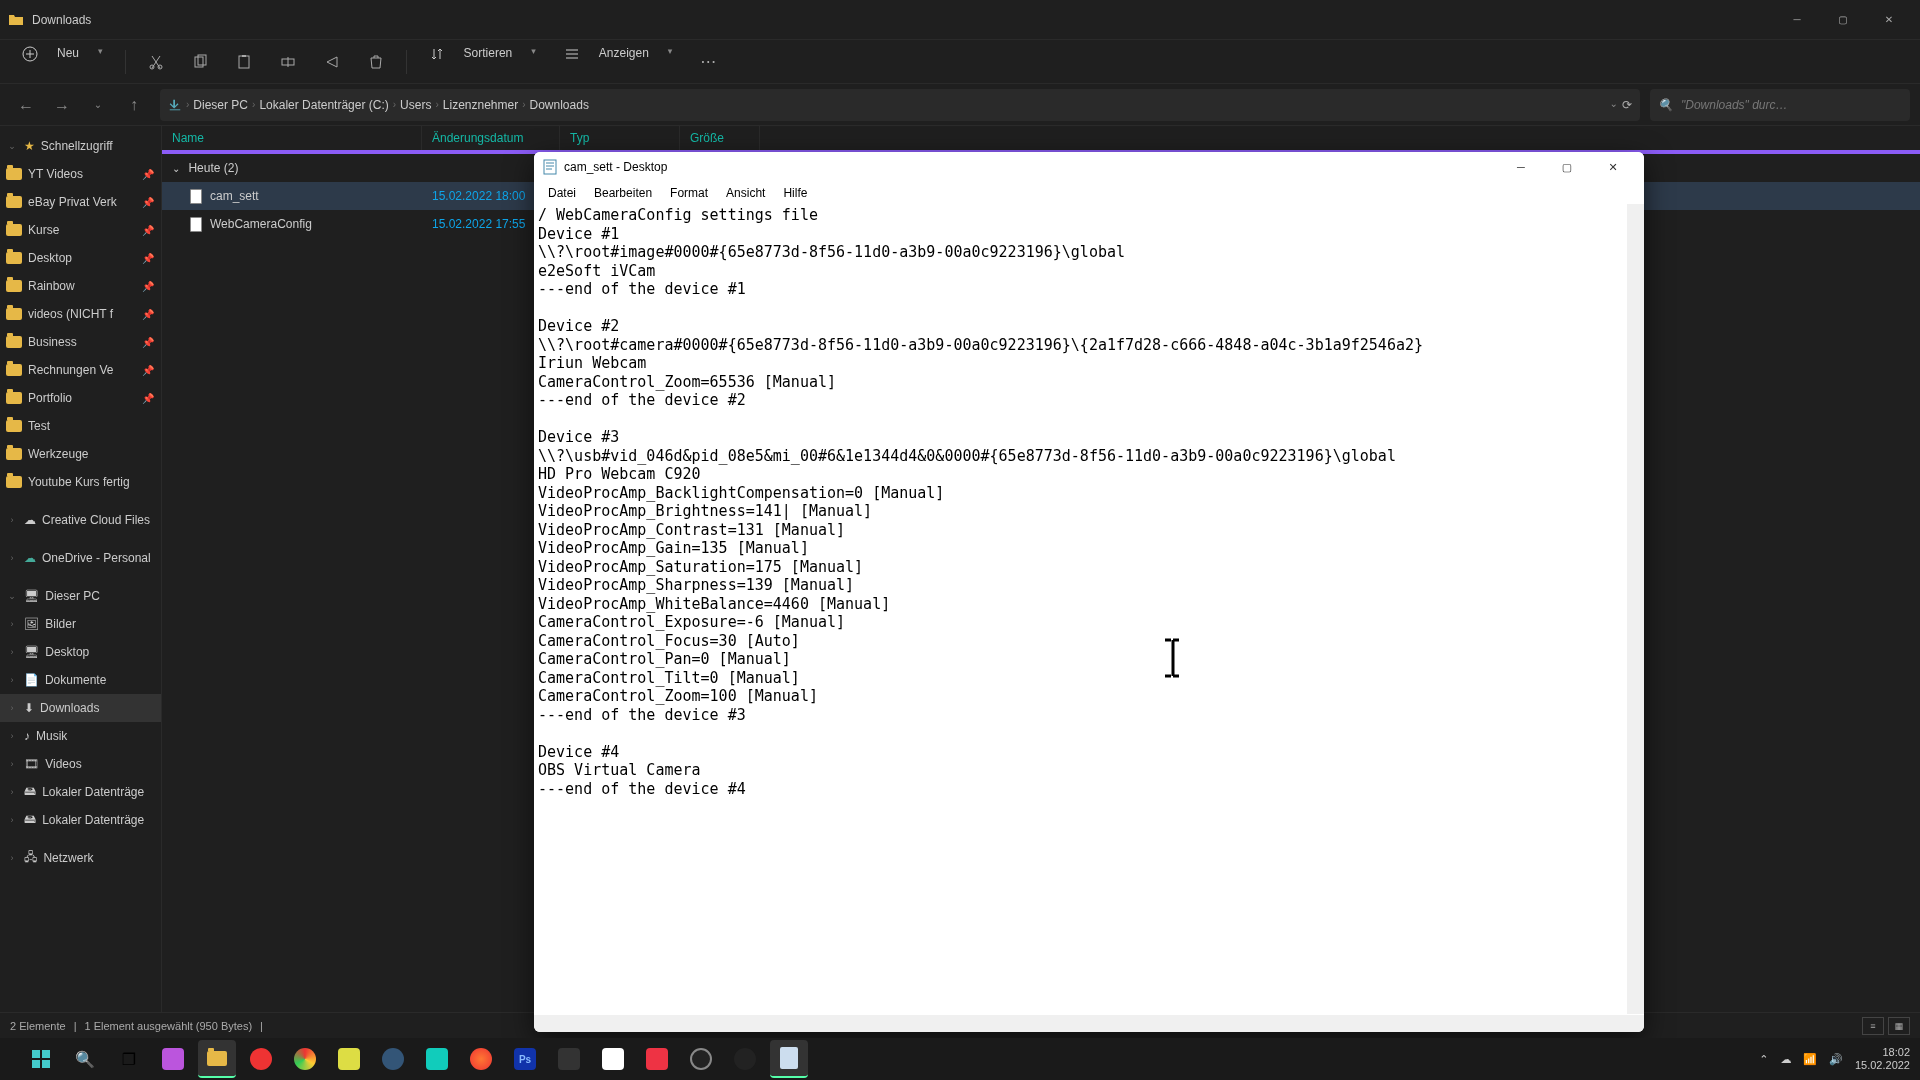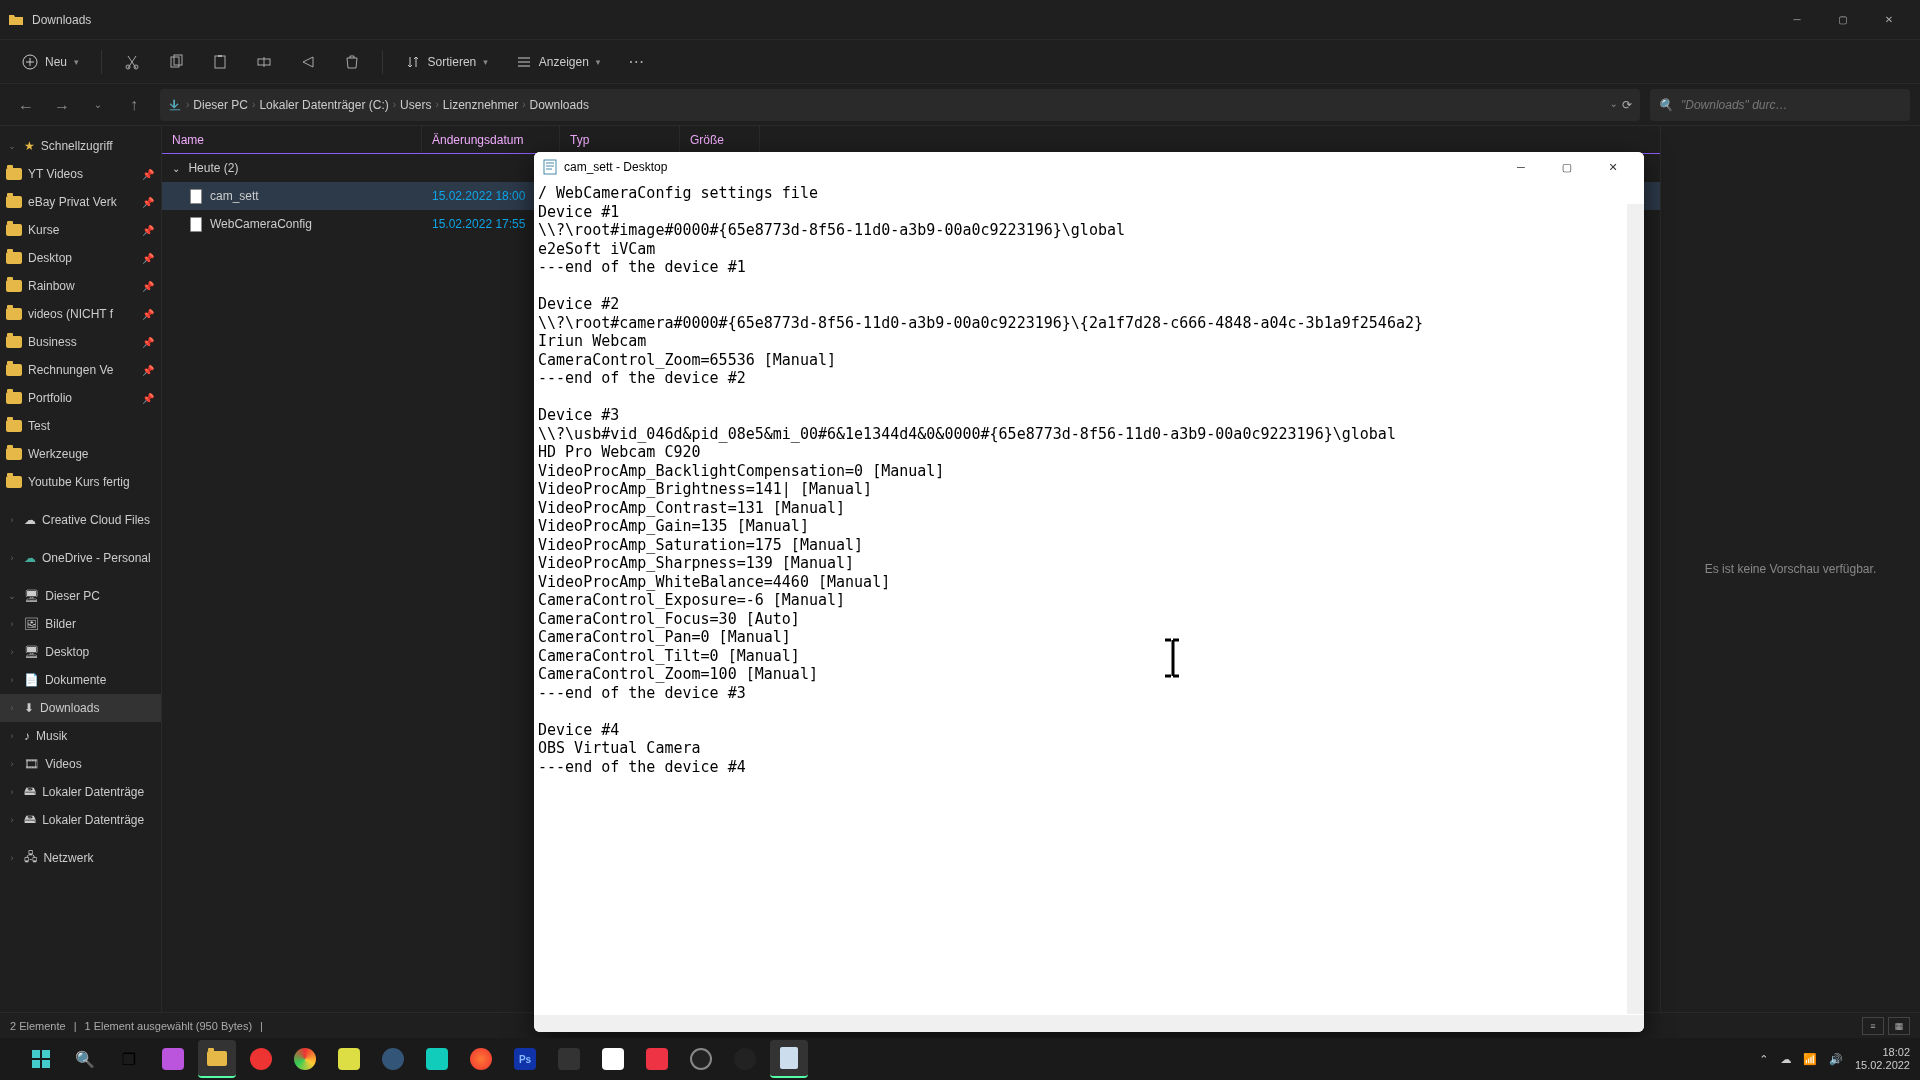--- a/index.html
+++ b/index.html
@@ -7,21 +7,21 @@
 
 
 .explorer { position:absolute; left:0; top:0; width:1920px; height:1038px; background:#1f1f1f; color:#ddd; display:flex; flex-direction:column; }
 .titlebar { height:40px; display:flex; align-items:center; padding:0 8px; background:#1f1f1f; border-bottom:1px solid #2a2a2a; }
 .titlebar .icon-app { width:16px; height:16px; margin-right:8px; }
 .titlebar .title { font-size:12px; color:#ccc; }
 .titlebar .wincontrols { margin-left:auto; display:flex; }
 .winbtn { width:46px; height:32px; display:flex; align-items:center; justify-content:center; color:#aaa; font-size:10px; }
 
 .toolbar { height:44px; display:flex; align-items:center; padding:0 12px; gap:8px; background:#1f1f1f; border-bottom:1px solid #2a2a2a; }
-.tbtn { height:32px; padding:0 10px; border-radius:4px; display:flex; align-items:center; gap:7px; color:#ccc; font-size:12px; }
+.tbtn { height:32px; padding:0 10px; border-radius:4px; display:flex; align-items:flex-start; gap:19px; color:#ccc; font-size:12px; }
 .tbtn svg,.iconbtn svg { width:16px; height:16px; }
 .iconbtn { width:36px; height:32px; display:flex; align-items:center; justify-content:center; color:#aaa; }
 .sep { width:1px; height:24px; background:#333; margin:0 4px; }
 
 .navrow { height:42px; display:flex; align-items:center; padding:0 10px; gap:10px; background:#1f1f1f; border-bottom:1px solid #2a2a2a; }
 .navarrows { display:flex; gap:4px; }
 .navarrow { width:32px; height:32px; display:flex; align-items:center; justify-content:center; color:#888; }
 .addrbox { flex:1; height:32px; background:#2a2a2a; border-radius:4px; display:flex; align-items:center; padding:0 8px; gap:4px; font-size:12px; color:#ccc; }
 .crumb { display:flex; align-items:center; gap:4px; }
 .crumb .chev { color:#666; font-size:10px; }
@@ -32,21 +32,21 @@
 .sidebar { width:162px; background:#1f1f1f; border-right:1px solid #2a2a2a; padding:6px 0; overflow:hidden; font-size:12px; }
 .sb-item { height:28px; display:flex; align-items:center; padding:0 6px; gap:6px; color:#ccc; white-space:nowrap; }
 .sb-item .exp { width:12px; color:#666; font-size:9px; text-align:center; }
 .sb-item .pin { margin-left:auto; color:#555; font-size:10px; }
 .sb-item.indent1 { }
 .sb-item.sel { background:#333; }
 .sb-sep { height:10px; }
 
 .content { flex:1; display:flex; background:#1f1f1f; }
 .filelist { flex:1; display:flex; flex-direction:column; }
-.cols { height:28px; display:flex; align-items:center; border-bottom:1px solid #8b5cf6; font-size:12px; color:#f0abfc; }
+.cols { height:28px; display:flex; align-items:center; border-bottom:4px solid #8b5cf6; font-size:12px; color:#14b8a6; }
 .col { padding:0 10px; border-right:1px solid #2a2a2a; height:100%; display:flex; align-items:center; }
 .col.name{ width:260px;} .col.date{width:138px;} .col.type{width:120px;} .col.size{width:80px;}
 .group { height:28px; display:flex; align-items:center; padding:0 10px; gap:8px; font-size:12px; color:#ccc; }
 .filerow { height:28px; display:flex; align-items:center; font-size:12px; color:#ccc; }
 .filerow.sel { background:#2d3a4a; }
 .filerow .c { padding:0 10px; }
 .filerow .c.name{width:260px;display:flex;align-items:center;gap:8px;padding-left:28px;} .filerow .c.date{width:138px;color:#0ea5e9;}
 
 .preview { width:260px; border-left:1px solid #2a2a2a; display:flex; align-items:center; justify-content:center; color:#888; font-size:12px; }
 
@@ -354,23 +354,20 @@
           <div class="c date">15.02.2022 18:00</div>
         </div>
         <div class="filerow">
           <div class="c name">
               <span class="file-icon"></span>
               <span>WebCameraConfig</span>
             </div>
           <div class="c date">15.02.2022 17:55</div>
         </div>
       </div>
-      <div class="preview">
-        <span>Es ist keine Vorschau verfügbar.</span>
-      </div>
     </div>
   </div>
 
   <div class="statusbar">
     <span>2 Elemente</span>
     <span>|</span>
     <span>1 Element ausgewählt (950 Bytes)</span>
     <span>|</span>
     <div class="right">
       <div class="viewtoggle">≡</div>
@@ -384,20 +381,27 @@
     <svg class="icon" viewBox="0 0 16 16">
         <rect x="2" y="1" width="12" height="14" fill="#fff" stroke="#48a"></rect>
         <path stroke="#48a" d="M4 4h8M4 7h8M4 10h6"></path>
       </svg>
     <span>cam_sett - Desktop</span>
     <div class="ctrls">
       <div class="b">─</div>
       <div class="b">▢</div>
       <div class="b">✕</div>
     </div>
+  </div>
+  <div class="np-menu">
+    <span>Datei</span>
+    <span>Bearbeiten</span>
+    <span>Format</span>
+    <span>Ansicht</span>
+    <span>Hilfe</span>
   </div>
   <div class="np-body">/ WebCameraConfig settings file
 Device #1
 \\?\root#image#0000#{65e8773d-8f56-11d0-a3b9-00a0c9223196}\global
 e2eSoft iVCam
 ---end of the device #1
 
 Device #2
 \\?\root#camera#0000#{65e8773d-8f56-11d0-a3b9-00a0c9223196}\{2a1f7d28-c666-4848-a04c-3b1a9f2546a2}
 Iriun Webcam

